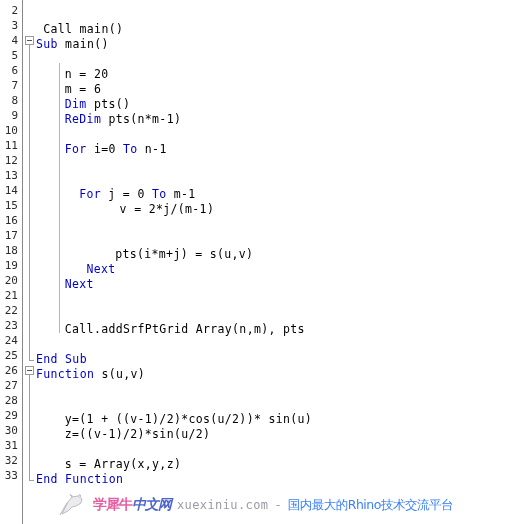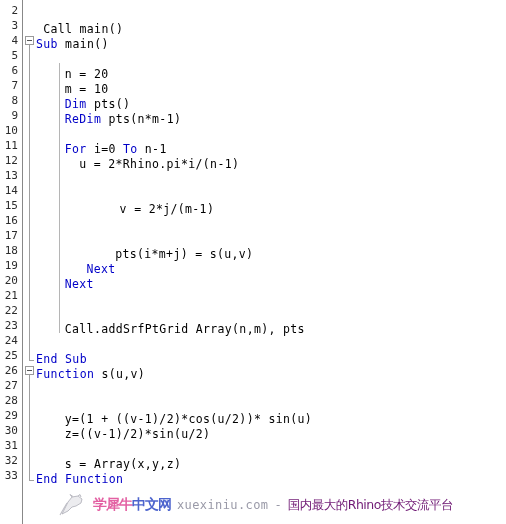--- a/index.html
+++ b/index.html
@@ -145,38 +145,39 @@
     letter-spacing: -1px;
     opacity: 0.9;
   }
   .wm-cn-blue {
     font-family: "DejaVu Sans", "Liberation Sans", sans-serif;
     font-size: 14px;
     font-weight: bold;
     color: #3a54c8;
     letter-spacing: -1px;
     opacity: 0.9;
+    font-style: italic;
   }
   .wm-domain {
     font-family: "DejaVu Sans Mono", "Liberation Mono", monospace;
     font-size: 12px;
     color: #9a9aa8;
     margin-left: 6px;
     letter-spacing: 0.4px;
   }
   .wm-dash {
     font-family: "DejaVu Sans Mono", "Liberation Mono", monospace;
     font-size: 12px;
     color: #9a9aa8;
     margin: 0 6px;
   }
   .wm-tail {
     font-family: "DejaVu Sans", "Liberation Sans", sans-serif;
     font-size: 12.5px;
-    color: #701a75;
+    color: #3b82f6;
     letter-spacing: -0.5px;
   }
 </style>
 </head>
 <body>
 
 <div id="editor">
 
   <div id="gutter">
       <div class="lineno" style="top: 3px;">2</div>
@@ -222,27 +223,27 @@
       <div class="fold-line" style="top: 375px; height: 105px;"></div>
       <div class="fold-end" style="top: 480px;"></div>
     </div>
 
   <div id="code">
       <div class="code-line" style="top: 3px; left: 36px;"></div>
       <div class="code-line" style="top: 18px; left: 43.2px;"><span class="pl">Call main()</span></div>
       <div class="code-line" style="top: 33px; left: 36px;"><span class="kw">Sub</span><span class="pl"> main()</span></div>
       <div class="code-line" style="top: 48px; left: 36px;"></div>
       <div class="code-line" style="top: 63px; left: 64.8px;"><span class="pl">n = 20</span></div>
-      <div class="code-line" style="top: 78px; left: 64.8px;"><span class="pl">m = 10</span></div>
+      <div class="code-line" style="top: 78px; left: 64.8px;"><span class="pl">m = 6</span></div>
       <div class="code-line" style="top: 93px; left: 64.8px;"><span class="kw">Dim</span><span class="pl"> pts()</span></div>
       <div class="code-line" style="top: 108px; left: 64.8px;"><span class="kw">ReDim</span><span class="pl"> pts(n*m-1)</span></div>
       <div class="code-line" style="top: 123px; left: 36px;"></div>
       <div class="code-line" style="top: 138px; left: 64.8px;"><span class="kw">For</span><span class="pl"> i=0 </span><span class="kw">To</span><span class="pl"> n-1</span></div>
-      <div class="code-line" style="top: 153px; left: 79.2px;"><span class="pl">u = 2*Rhino.pi*i/(n-1)</span></div>
       <div class="code-line" style="top: 168px; left: 36px;"></div>
+      <div class="code-line" style="top: 183px; left: 79.2px;"><span class="kw">For</span><span class="pl"> j = 0 </span><span class="kw">To</span><span class="pl"> m-1</span></div>
       <div class="code-line" style="top: 198px; left: 93.6px; margin-left: 26px;"><span class="pl">v = 2*j/(m-1)</span></div>
       <div class="code-line" style="top: 213px; left: 36px;"></div>
       <div class="code-line" style="top: 228px; left: 36px;"></div>
       <div class="code-line" style="top: 243px; left: 115.2px;"><span class="pl">pts(i*m+j) = s(u,v)</span></div>
       <div class="code-line" style="top: 258px; left: 86.4px;"><span class="kw">Next</span></div>
       <div class="code-line" style="top: 273px; left: 64.8px;"><span class="kw">Next</span></div>
       <div class="code-line" style="top: 288px; left: 36px;"></div>
       <div class="code-line" style="top: 303px; left: 36px;"></div>
       <div class="code-line" style="top: 318px; left: 64.8px;"><span class="pl">Call.addSrfPtGrid Array(n,m), pts</span></div>
       <div class="code-line" style="top: 333px; left: 36px;"></div>

